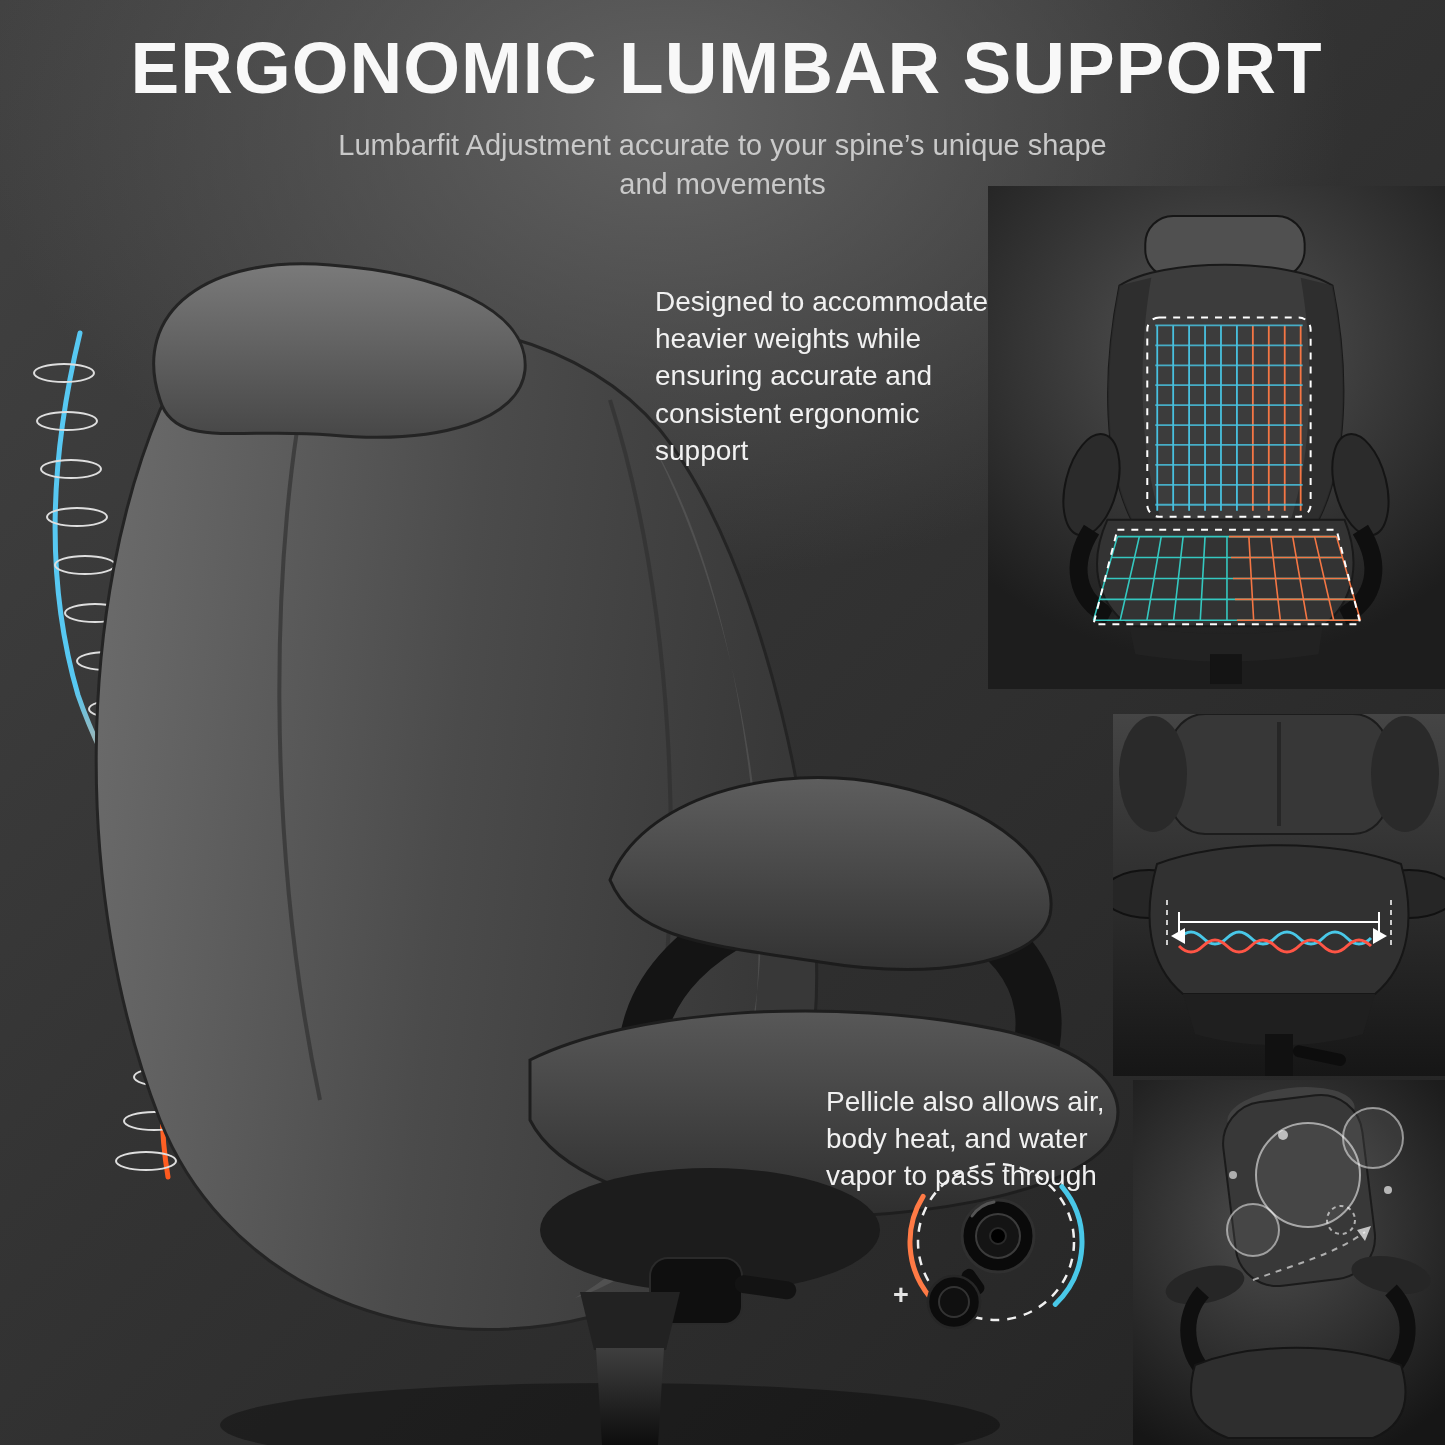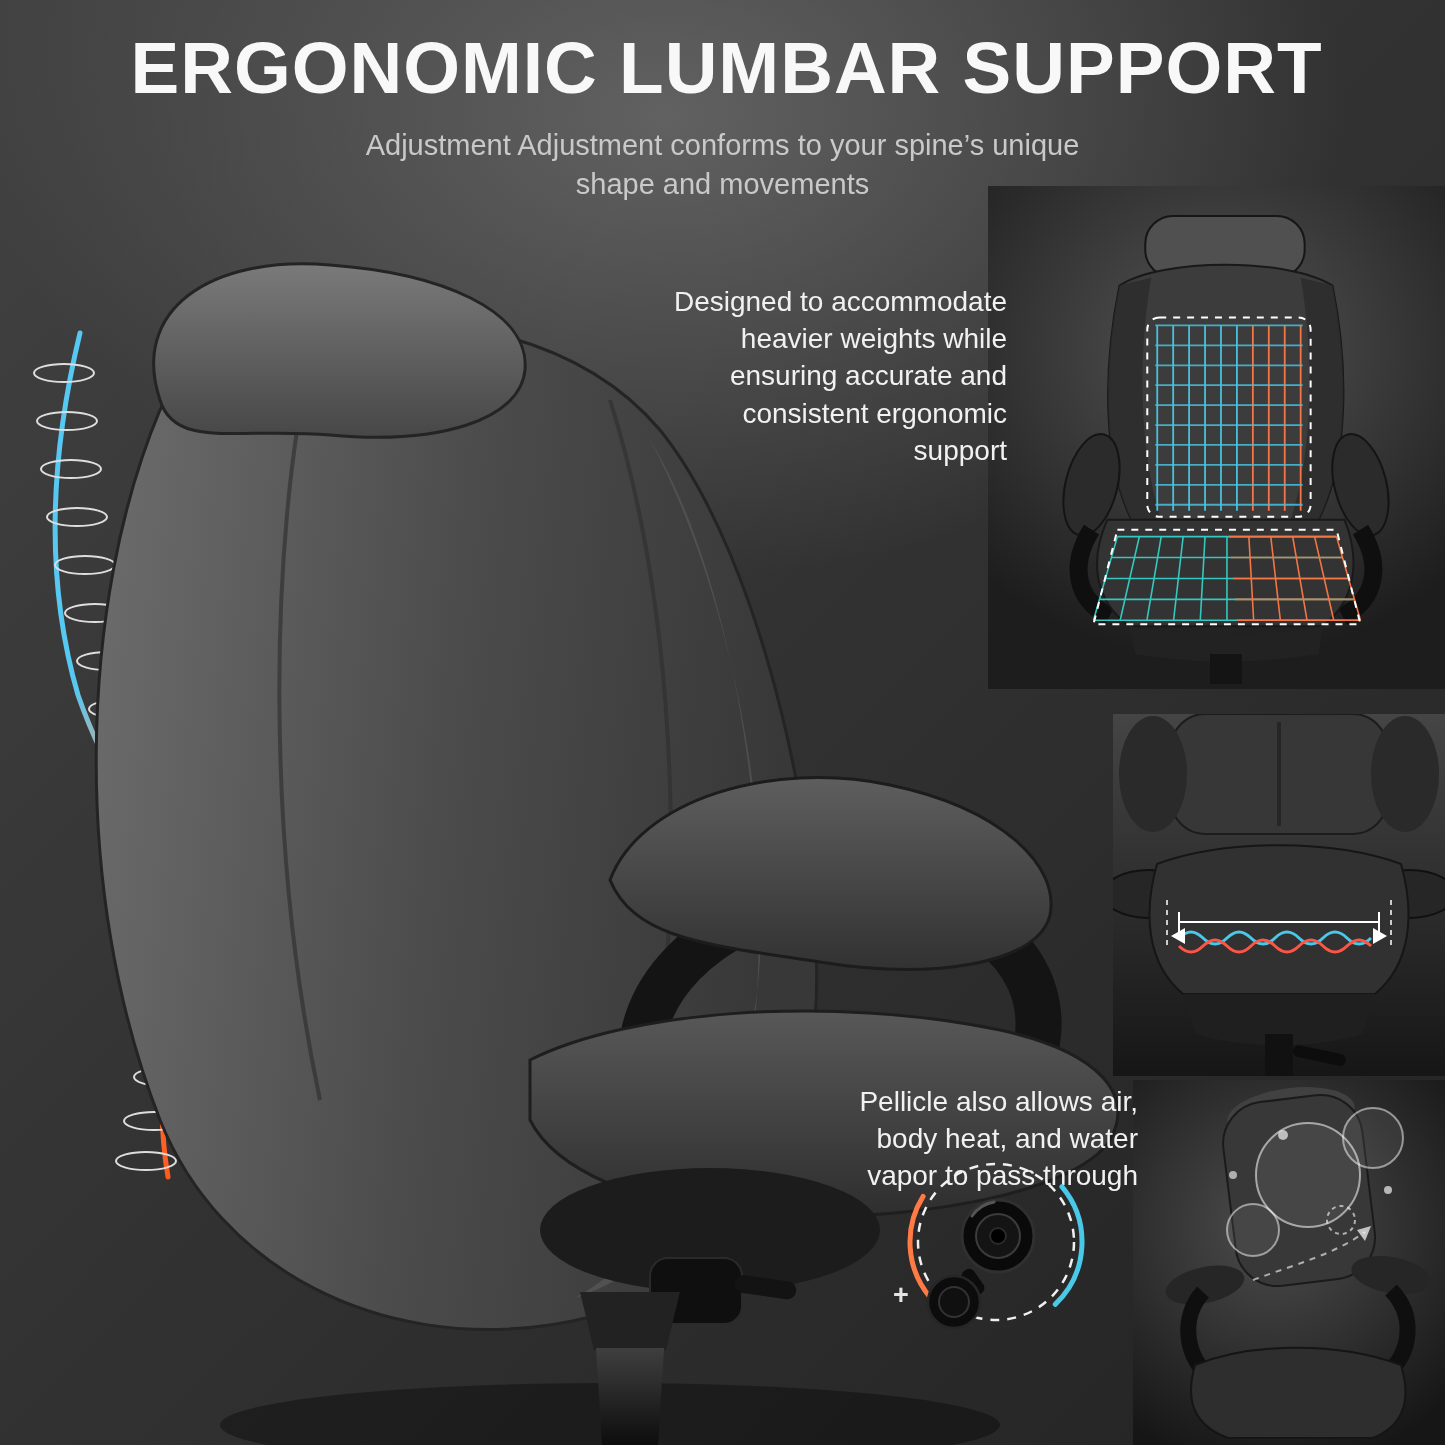--- a/index.html
+++ b/index.html
@@ -13,21 +13,21 @@
   .abs{position:absolute;}
   .title{
     top:26px;left:4px;width:100%;text-align:center;
     font-size:73px;font-weight:800;letter-spacing:1px;color:#f8f8f8;
   }
   .subtitle{
     top:126px;left:50%;transform:translateX(-50%);width:800px;text-align:center;
     font-size:29px;color:#c9c9c9;line-height:1.35;
   }
   .annotation{
-    text-align:right;color:#f1f1f1;font-size:28px;line-height:1.33;z-index:4;
+    text-align:left;color:#f1f1f1;font-size:28px;line-height:1.33;z-index:4;
   }
   .inset{overflow:hidden;z-index:2;}
   #inset-top{left:988px;top:186px;width:457px;height:503px;
     background:radial-gradient(360px 330px at 50% 32%, #545454, #1d1d1d 95%);}
   #inset-middle{left:1113px;top:714px;width:332px;height:362px;
     background:linear-gradient(180deg,#454545,#161616);}
   #inset-bottom{left:1133px;top:1080px;width:312px;height:365px;
     background:radial-gradient(260px 260px at 45% 40%, #4d4d4d, #161616 95%);}
   #main-chair{left:10px;top:240px;z-index:1;}
   #spine{left:18px;top:325px;z-index:1;}
@@ -36,21 +36,21 @@
   #annotation-weights{left:655px;top:283px;width:352px;}
   #annotation-distribution{left:808px;top:713px;width:312px;}
   #annotation-pellicle{left:826px;top:1083px;width:312px;}
 </style>
 </head>
 <body>
 
 <div id="canvas">
 
   <div class="abs title">ERGONOMIC LUMBAR SUPPORT</div>
-  <div class="abs subtitle">Adjustment Adjustment conforms to your spine’s unique shape and movements</div>
+  <div class="abs subtitle">Lumbarfit Adjustment accurate to your spine’s unique shape and movements</div>
 
   <svg id="spine" class="abs" width="200" height="870" viewBox="0 0 200 870">
     <defs>
       <linearGradient id="gSpine" x1="0" y1="0" x2="0" y2="1">
         <stop offset="0" stop-color="#57c8f2"></stop>
           <stop offset="0.42" stop-color="#57c8f2"></stop>
         <stop offset="0.58" stop-color="#ff9a60"></stop>
           <stop offset="1" stop-color="#ff5a1e"></stop>
       </linearGradient>
     </defs>

